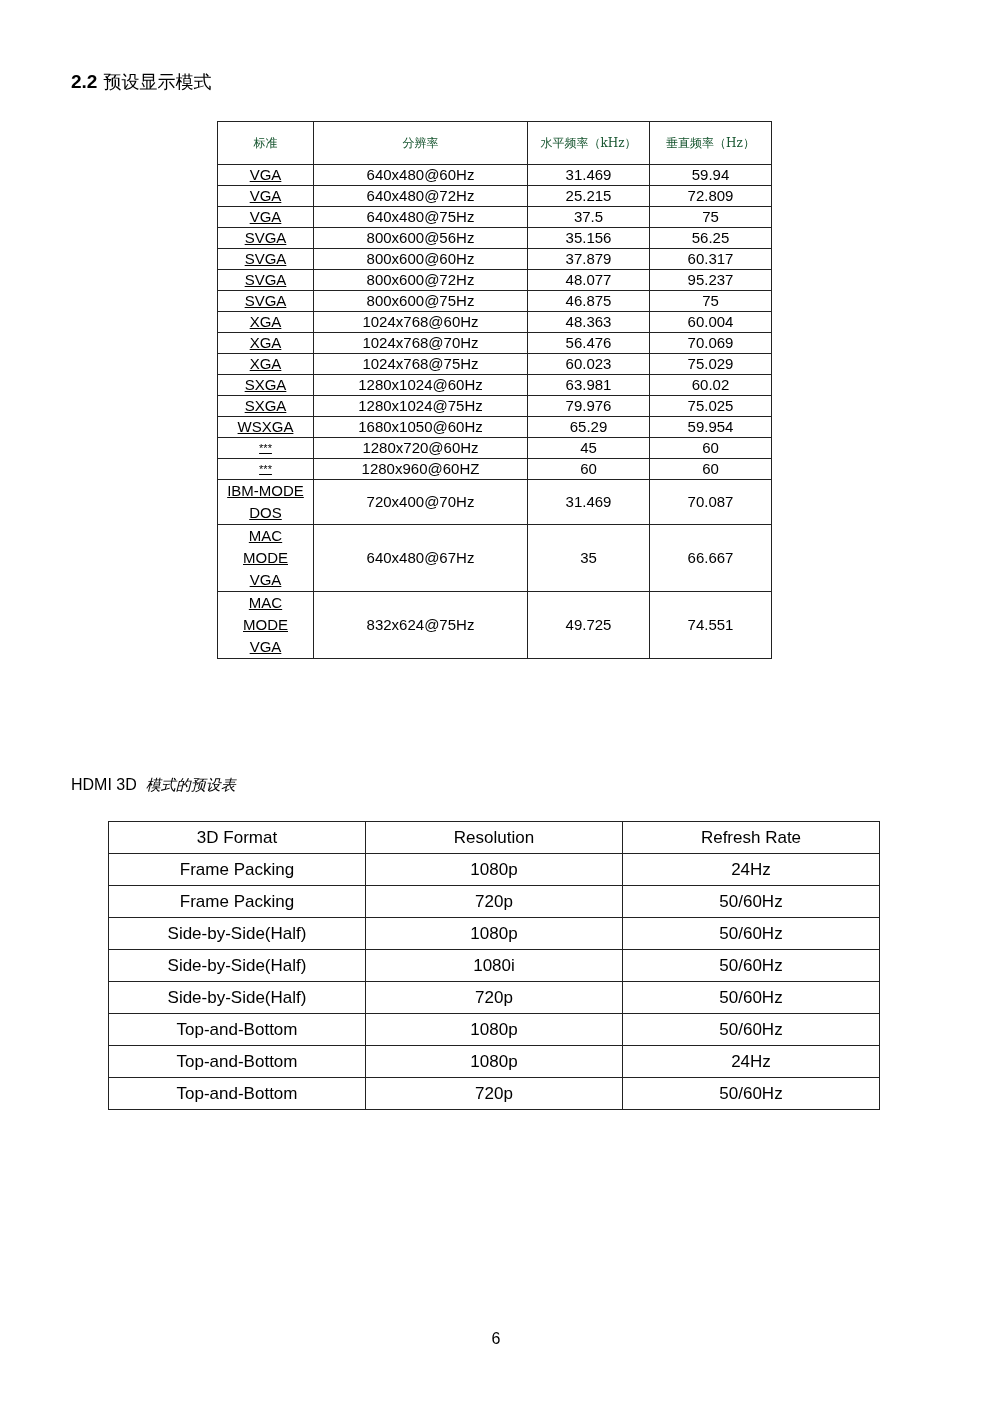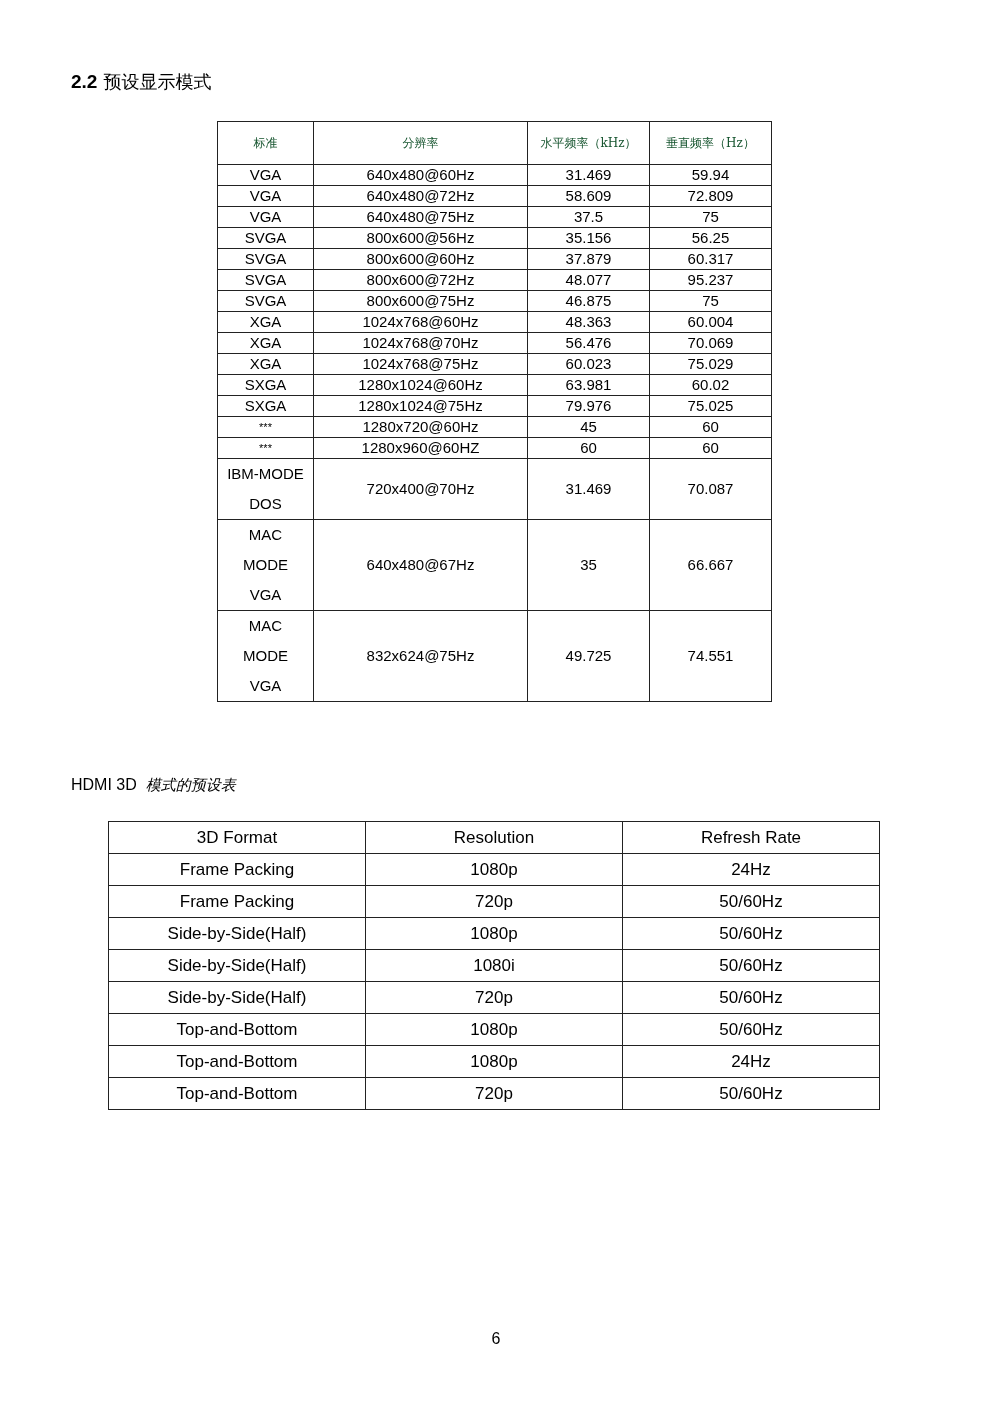--- a/index.html
+++ b/index.html
@@ -5,25 +5,25 @@
   html, body { margin: 0; padding: 0; background: #ffffff; }
   body { width: 992px; height: 1404px; position: relative; overflow: hidden; color: #000; font-family: "Liberation Sans", sans-serif; }
   .heading { position: absolute; left: 71px; top: 70px; font-size: 19px; }
   .heading .num { font-weight: bold; }
   .heading .txt { font-family: "DejaVu Serif", serif; font-size: 18px; margin-left: 6px; }
   table { border-collapse: collapse; position: absolute; }
   td, th { border: 1.5px solid #222; text-align: center; padding: 0; font-weight: normal; }
   #t1 { left: 217px; top: 121px; font-size: 15px; }
   #t1 th { height: 42px; font-family: "DejaVu Serif", serif; font-size: 12px; color: #14532d; }
   #t1 td { height: 20px; line-height: 20px; }
-  #t1 td.c1 { width: 95px; }
+  #t1 td.c1 { width: 95px; text-decoration: underline; }
   #t1 td.c2 { width: 213px; }
   #t1 td.c3 { width: 121px; }
   #t1 td.c4 { width: 121px; }
-  #t1 td.multi { line-height: 30px; padding: 0; }
+  #t1 td.multi { line-height: 22px; padding: 0; }
   .stars { font-size: 11px; vertical-align: top; }
   .sub { position: absolute; left: 71px; top: 776px; font-size: 16px; }
   .sub .cn { font-family: "DejaVu Serif", serif; font-size: 15px; font-style: italic; }
   #t2 { left: 108px; top: 821px; font-size: 17px; border-right: 1px solid #d33; padding-left: 16px; }
   #t2 td, #t2 th { height: 31px; width: 256px; }
   .page-num { position: absolute; left: 0; width: 992px; top: 1330px; text-align: center; font-size: 16px; }
 </style>
 </head>
 <body>
 
@@ -43,21 +43,21 @@
   <tbody id="t1-body">
       <tr>
         <td class="c1">VGA</td>
         <td class="c2">640x480@60Hz</td>
         <td class="c3">31.469</td>
         <td class="c4">59.94</td>
       </tr>
       <tr>
         <td class="c1">VGA</td>
         <td class="c2">640x480@72Hz</td>
-        <td class="c3">58.609</td>
+        <td class="c3">25.215</td>
         <td class="c4">72.809</td>
       </tr>
       <tr>
         <td class="c1">VGA</td>
         <td class="c2">640x480@75Hz</td>
         <td class="c3">37.5</td>
         <td class="c4">75</td>
       </tr>
       <tr>
         <td class="c1">SVGA</td>
@@ -105,20 +105,26 @@
         <td class="c1">SXGA</td>
         <td class="c2">1280x1024@60Hz</td>
         <td class="c3">63.981</td>
         <td class="c4">60.02</td>
       </tr>
       <tr>
         <td class="c1">SXGA</td>
         <td class="c2">1280x1024@75Hz</td>
         <td class="c3">79.976</td>
         <td class="c4">75.025</td>
+      </tr>
+      <tr>
+        <td class="c1">WSXGA</td>
+        <td class="c2">1680x1050@60Hz</td>
+        <td class="c3">65.29</td>
+        <td class="c4">59.954</td>
       </tr>
       <tr>
         <td class="c1 stars">***</td>
         <td class="c2">1280x720@60Hz</td>
         <td class="c3">45</td>
         <td class="c4">60</td>
       </tr>
       <tr>
         <td class="c1 stars">***</td>
         <td class="c2">1280x960@60HZ</td>

